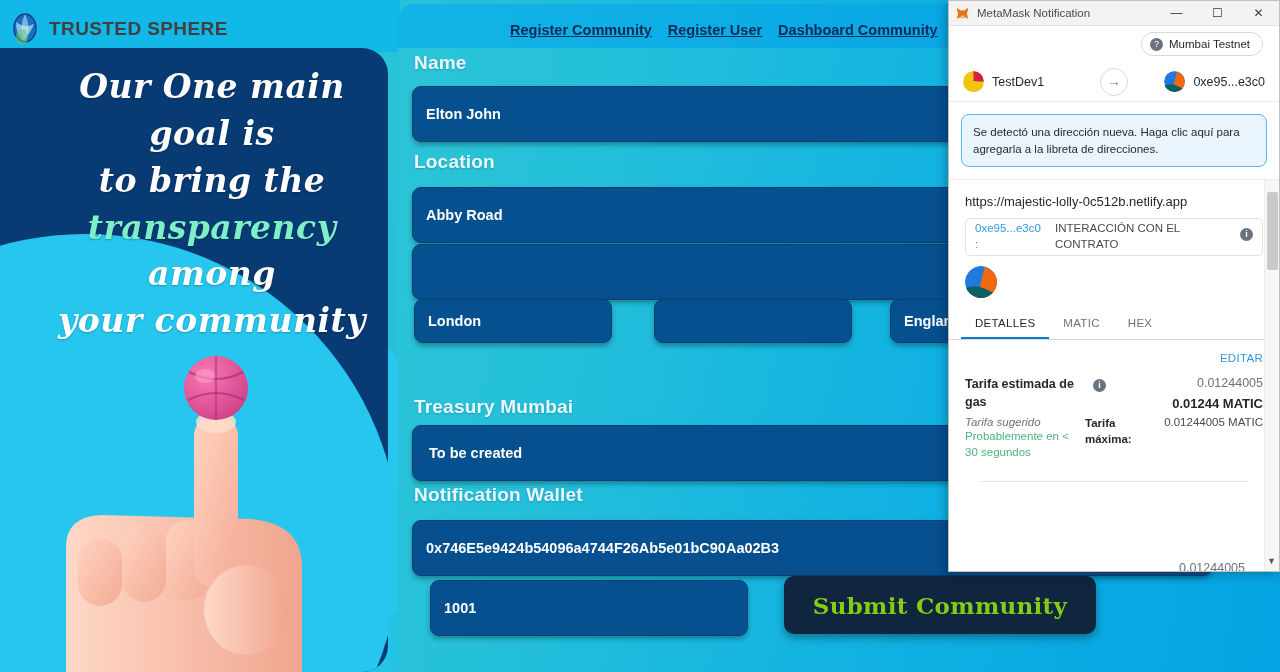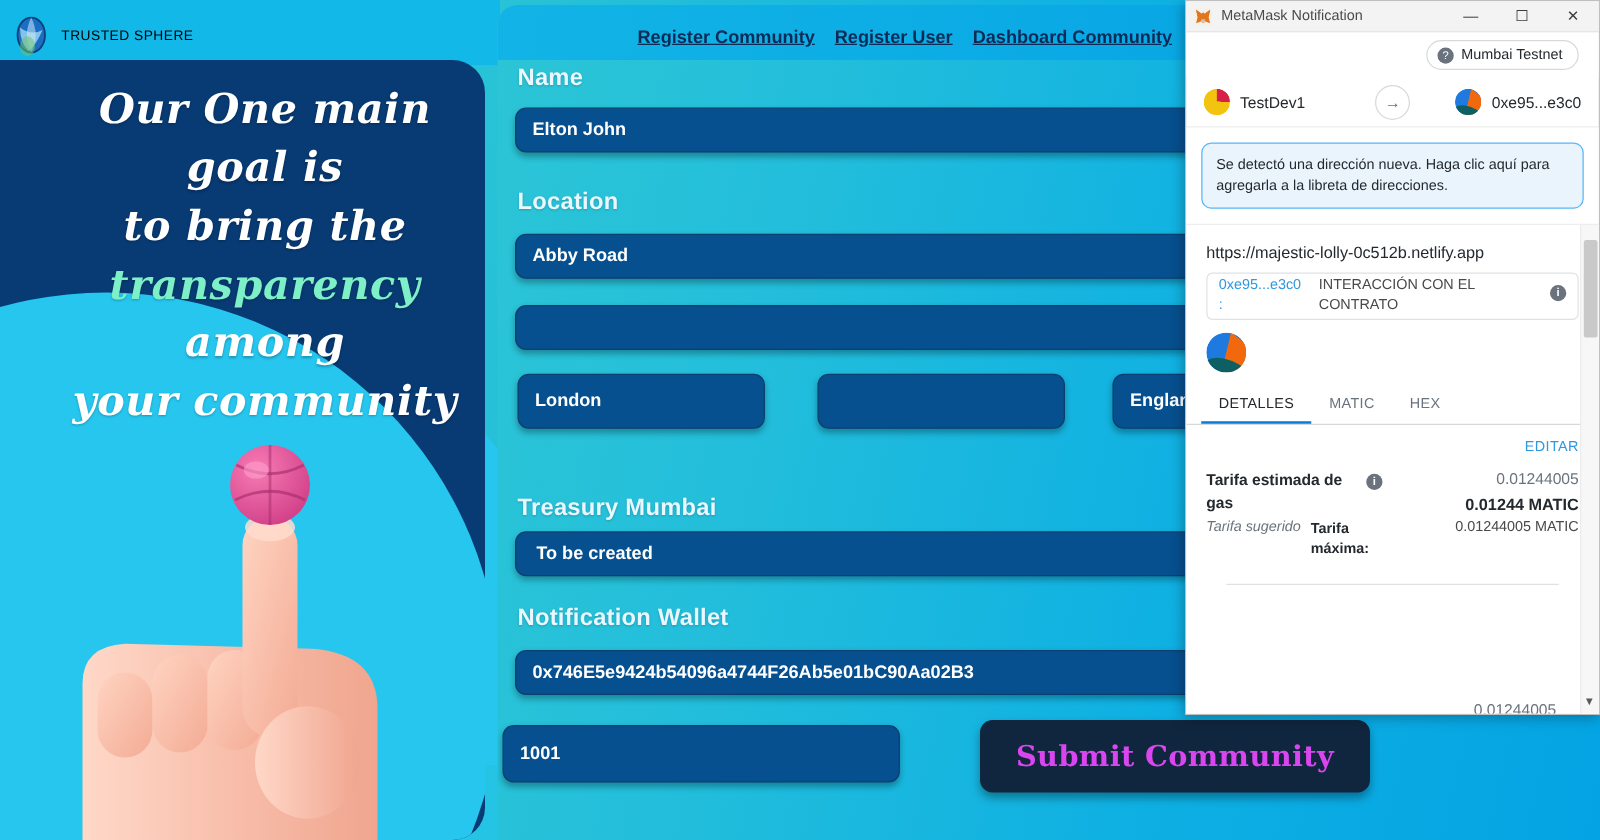--- a/index.html
+++ b/index.html
@@ -30,21 +30,21 @@
     opacity:.55;
   }
 
   
   .logo-row {
     position:absolute; left:10px; top:12px; height:34px;
     display:flex; align-items:center; gap:9px; z-index:9;
   }
   .logo-glyph { width:30px; height:32px; position:relative; }
   .logo-text {
-    font-size:11px; font-weight:normal; color:#000000;
+    font-size:19px; font-weight:bold; color:#404040;
     letter-spacing:.4px;
   }
 
   
   .hero-card {
     position:absolute; left:0; top:48px;
     width:388px; height:624px;
     background:#083a73;
     border-top-right-radius:26px;
     border-bottom-right-radius:26px;
@@ -108,28 +108,28 @@
     background:#06508f;
     border:1px solid #0b3f70;
     border-radius:9px;
     color:#ffffff;
     font-size:14.5px; font-weight:bold;
     padding:0 13px;
     box-shadow:0 3px 5px rgba(0,0,0,.3);
     outline:none;
     font-family:"Liberation Sans", sans-serif;
   }
-  .inp-wide { left:14px; width:800px; height:36px; }
+  .inp-wide { left:14px; width:800px; height:56px; }
 
   .submit-btn {
     position:absolute; left:386px; top:572px;
     width:312px; height:58px;
     background:#10263e;
     border:none; border-radius:10px;
-    color:#d946ef;
+    color:#84cc16;
     font-family:"DejaVu Serif", serif;
     font-size:23px; font-weight:bold;
     letter-spacing:.3px;
     box-shadow:0 4px 8px rgba(0,0,0,.35);
     cursor:pointer; z-index:7;
   }
 
   
   .mm-win {
     position:absolute; left:948px; top:0;
@@ -371,21 +371,21 @@
     <input class="inp" style="left: 16px; top: 295px; width: 198px; height: 44px;" value="London">
     <input class="inp" style="left: 256px; top: 295px; width: 198px; height: 44px;" value="">
     <input class="inp" style="left: 492px; top: 295px; width: 198px; height: 44px;" value="England">
 
     <div class="field-label" style="left:16px; top:392px;">Treasury Mumbai</div>
     <input class="inp inp-wide" style="top: 421px; padding-left: 16px;" value="To be created">
 
     <div class="field-label" style="left:16px; top:480px;">Notification Wallet</div>
     <input class="inp inp-wide" style="top: 516px;" value="0x746E5e9424b54096a4744F26Ab5e01bC90Aa02B3">
 
-    <input class="inp" style="left: 4px; top: 576px; width: 318px; height: 46px;" value="1001">
+    <input class="inp" style="left: 32px; top: 576px; width: 318px; height: 56px;" value="1001">
     <button class="submit-btn">Submit Community</button>
   </div>
 
   <div class="mm-win">
 
     <div class="mm-titlebar">
       <svg class="mm-fox" viewBox="0 0 24 24">
         <rect width="24" height="24" fill="#f4f1ea"></rect>
         <path d="M3 3 L10 8 L12 6 L14 8 L21 3 L19 12 L21 20 L15 18 L12 20 L9 18 L3 20 L5 12 Z" fill="#e2761b"></path>
         <path d="M3 3 L10 8 L8 12 L5 12 Z" fill="#e4761b"></path>
@@ -465,20 +465,21 @@
           <div class="mm-gaslabel">Tarifa estimada de gas</div>
           <div class="mm-info" style="margin:3px 0 0 8px;">i</div>
           <div class="mm-gasright">
             <div class="mm-gasfiat">0.01244005</div>
             <div class="mm-gasamt">0.01244 MATIC</div>
           </div>
         </div>
         <div class="mm-gasrow2">
           <div>
             <div class="mm-gassub">Tarifa sugerido</div>
+            <div class="mm-gasfast">Probablemente en &lt; 30 segundos</div>
           </div>
           <div class="mm-maxlabel">Tarifa máxima:</div>
           <div class="mm-maxval">0.01244005 MATIC</div>
         </div>
         <div class="mm-divider"></div>
       </div>
 
       <div class="mm-cutoff">0.01244005</div>
 
       <div class="mm-sb">

